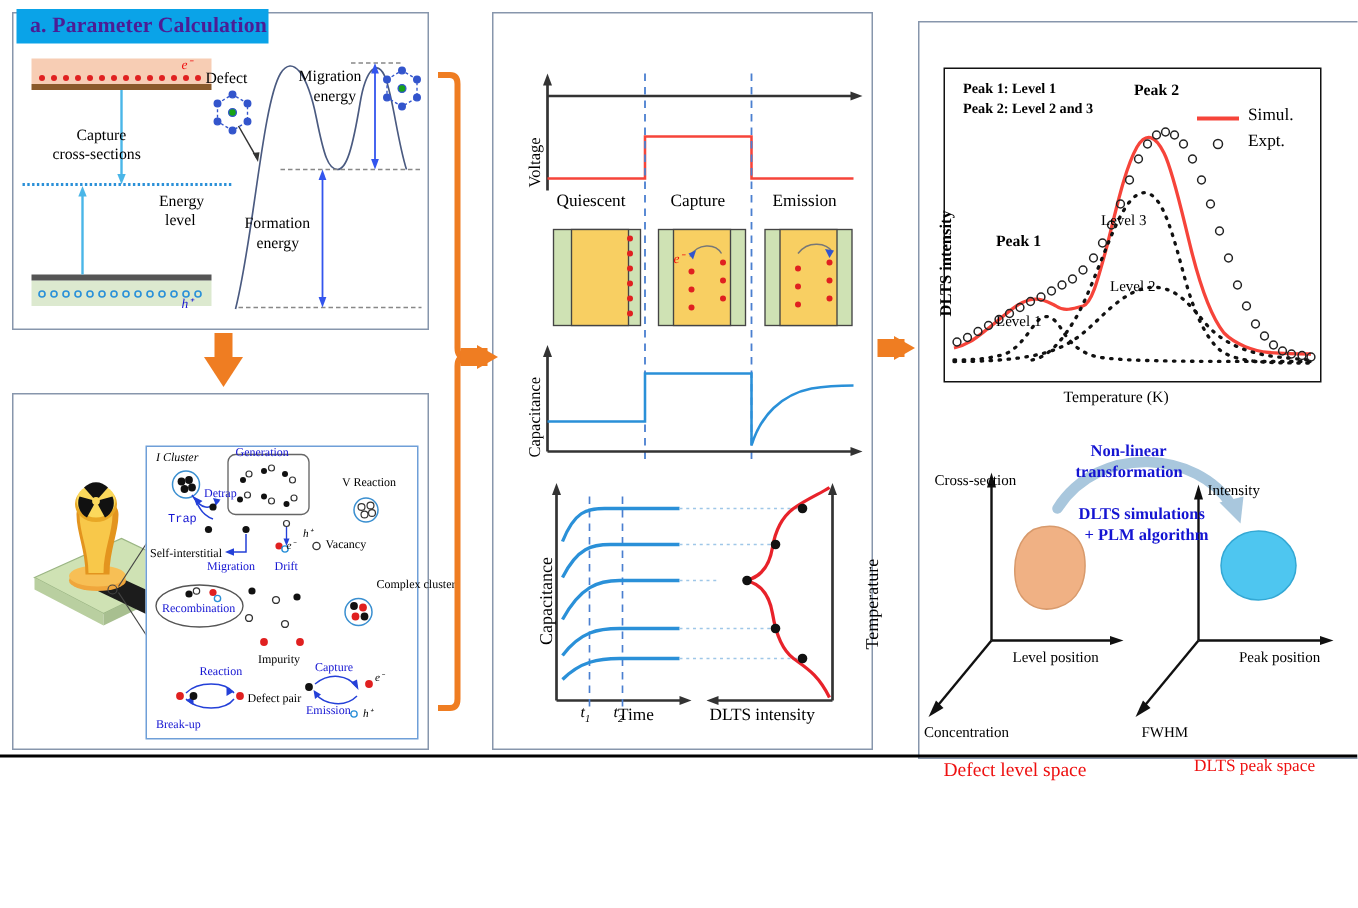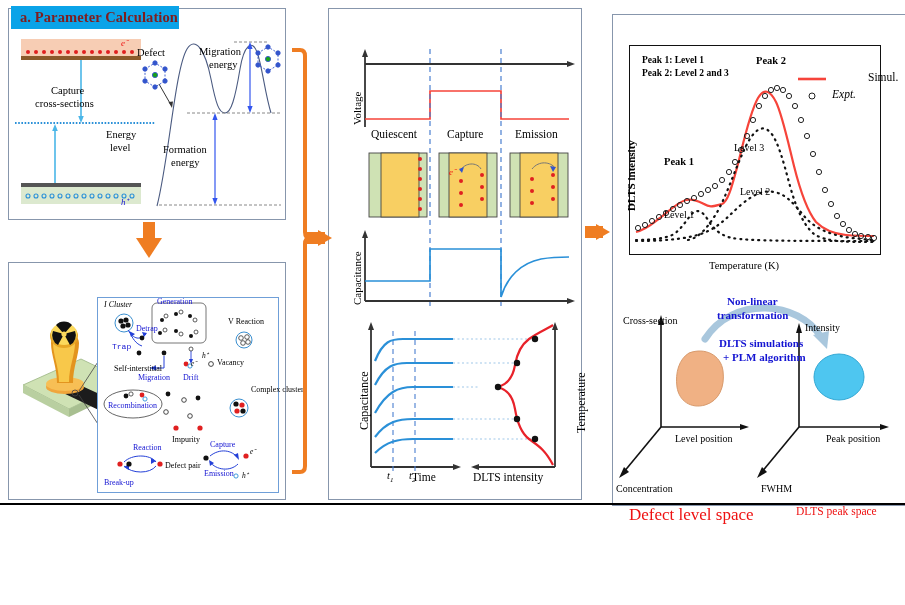--- a/index.html
+++ b/index.html
@@ -1,19 +1,19 @@
 <!DOCTYPE html>
 <html><head>
 <meta charset="utf-8">
 <style>
   html,body{margin:0;padding:0;background:#ffffff;}
   body{width:905px;height:605px;position:relative;font-family:"Liberation Serif",serif;color:#000;}
   #fig{position:absolute;left:0;top:0;width:905px;height:505px;}
   .panel{position:absolute;background:#fff;border:1.5px solid #8796ac;box-sizing:border-box;}
-  .hdr{position:absolute;background:#0aa3e8;color:#7f1d1d;font-weight:bold;font-family:"Liberation Serif",serif;
+  .hdr{position:absolute;background:#0aa3e8;color:#4c1d95;font-weight:bold;font-family:"Liberation Serif",serif;
        display:flex;align-items:center;padding-left:9px;letter-spacing:.1px;box-sizing:border-box;}
   .ibox{position:absolute;border:1.2px solid #6f9fd8;box-sizing:border-box;background:#fff;}
   .lbl{position:absolute;white-space:nowrap;font-family:"Liberation Serif",serif;color:#000;}
   .blu{color:#1414d2;}
   .red{color:#ee1111;}
   .vert{transform-origin:0 0;white-space:nowrap;}
   .rule{position:absolute;left:0;top:503px;width:905px;height:0;border-top:2px solid #000;}
   svg{display:block;overflow:visible;}
   .pnl-inner{position:absolute;left:0;top:0;width:100%;height:100%;}
 </style>
@@ -257,21 +257,21 @@
           <polygon points="141,162 136,157 140,155" fill="#2440d8"></polygon>
           <path d="M140 166 C132 174 118 172 112 164" fill="none" stroke="#2440d8" stroke-width="1"></path>
           <polygon points="111,162 116,165 112,168" fill="#2440d8"></polygon>
           <circle cx="108" cy="160" r="2.6" fill="#111"></circle>
           <circle cx="148" cy="158" r="2.6" fill="#e02020"></circle>
           <circle cx="138" cy="178" r="2.1" fill="none" stroke="#2a90d8" stroke-width=".9"></circle>
         </svg>
         <div class="lbl" style="left:6px;top:2px;font-size:8px;font-style:italic;">I Cluster</div>
         <div class="lbl blu" style="left:38px;top:26px;font-size:8px;">Detrap</div>
         <div class="lbl blu" style="left:14px;top:44px;font-size:8px;font-family:Liberation Mono, monospace;">Trap</div>
-        <div class="lbl" style="left:16px;top:66px;font-size:8px;">Self-interstitial</div>
+        <div class="lbl" style="left:2px;top:66px;font-size:8px;">Self-interstitial</div>
         <div class="lbl blu" style="left:59px;top:-1px;font-size:8px;">Generation</div>
         <div class="lbl" style="left:130px;top:19px;font-size:8px;">V Reaction</div>
         <div class="lbl" style="left:119px;top:60px;font-size:8px;">Vacancy</div>
         <div class="lbl blu" style="left:40px;top:75px;font-size:8px;">Migration</div>
         <div class="lbl blu" style="left:85px;top:75px;font-size:8px;">Drift</div>
         <div class="lbl blu" style="left:10px;top:103px;font-size:8px;">Recombination</div>
         <div class="lbl" style="left:113px;top:87px;font-size:8px;padding-left:40px;">Complex cluster</div>
         <div class="lbl" style="left:74px;top:137px;font-size:8px;">Impurity</div>
         <div class="lbl blu" style="left:35px;top:145px;font-size:8px;">Reaction</div>
         <div class="lbl" style="left:67px;top:163px;font-size:8px;">Defect pair</div>
@@ -470,22 +470,22 @@
           <line x1="168" y1="33" x2="196" y2="33" stroke="#f6443a" stroke-width="2.6"></line>
           <circle cx="182" cy="50" r="3" fill="none" stroke="#222" stroke-width="1"></circle>
         </svg>
         <div class="lbl" style="left:12px;top:9px;font-size:9.5px;font-weight:bold;">Peak 1: Level 1</div>
         <div class="lbl" style="left:12px;top:22px;font-size:9.5px;font-weight:bold;">Peak 2: Level 2 and 3</div>
         <div class="lbl" style="left:126px;top:9px;font-size:10.5px;font-weight:bold;">Peak 2</div>
         <div class="lbl" style="left:34px;top:110px;font-size:10.5px;font-weight:bold;">Peak 1</div>
         <div class="lbl" style="left:34px;top:163px;font-size:10px;">Level 1</div>
         <div class="lbl" style="left:110px;top:140px;font-size:10px;">Level 2</div>
         <div class="lbl" style="left:104px;top:96px;font-size:10px;">Level 3</div>
-        <div class="lbl" style="left:202px;top:25px;font-size:11.5px;margin-left:36px;">Simul.</div>
-        <div class="lbl" style="left:202px;top:42px;font-size:11.5px;font-style:italic;">Expt.</div>
+        <div class="lbl" style="left:202px;top:25px;font-size:11.5px;">Simul.</div>
+        <div class="lbl" style="left:202px;top:42px;font-size:11.5px;">Expt.</div>
       </div>
       <div class="lbl vert" style="left:12px;top:196px;font-size:11px;font-weight:bold;transform:rotate(-90deg);">DLTS intensity</div>
       <div class="lbl" style="left:96px;top:245px;font-size:10.5px;">Temperature (K)</div>
 
       <svg width="284" height="230" viewBox="0 0 284 230" style="position:absolute;left:0;top:262px;">
 
         <g stroke="#111" stroke-width="1.6" fill="none">
           <line x1="48" y1="150" x2="48" y2="44"></line>
           <line x1="48" y1="150" x2="130" y2="150"></line>
           <line x1="48" y1="150" x2="10" y2="196"></line>
@@ -508,21 +508,21 @@
         <path d="M92 62 C120 18 186 24 208 60" fill="none" stroke="#a9c7dd" stroke-width="7" stroke-linecap="round"></path>
         <polygon points="214,72 200,58 216,54" fill="#a9c7dd"></polygon>
       </svg>
       <div class="lbl blu" style="left:114px;top:280px;font-size:11px;font-weight:bold;">Non-linear</div>
       <div class="lbl blu" style="left:104px;top:294px;font-size:11px;font-weight:bold;">transformation</div>
       <div class="lbl blu" style="left:106px;top:322px;font-size:11px;font-weight:bold;">DLTS simulations</div>
       <div class="lbl blu" style="left:110px;top:336px;font-size:11px;font-weight:bold;">+ PLM algorithm</div>
       <div class="lbl" style="left:10px;top:300px;font-size:10px;">Cross-section</div>
       <div class="lbl" style="left:62px;top:418px;font-size:10px;">Level position</div>
       <div class="lbl" style="left:3px;top:468px;font-size:10px;">Concentration</div>
-      <div class="lbl red" style="left:16px;top:490px;font-size:17px;">Defect level space</div>
+      <div class="lbl red" style="left:16px;top:490px;font-size:13px;">Defect level space</div>
       <div class="lbl" style="left:192px;top:307px;font-size:10px;">Intensity</div>
       <div class="lbl" style="left:213px;top:418px;font-size:10px;">Peak position</div>
       <div class="lbl" style="left:148px;top:468px;font-size:10px;">FWHM</div>
       <div class="lbl red" style="left:183px;top:490px;font-size:11.5px;">DLTS peak space</div>
     </div>
   </div>
 
   <svg style="position:absolute;left:0;top:0;width:905px;height:505px;pointer-events:none;">
 
     <g>

